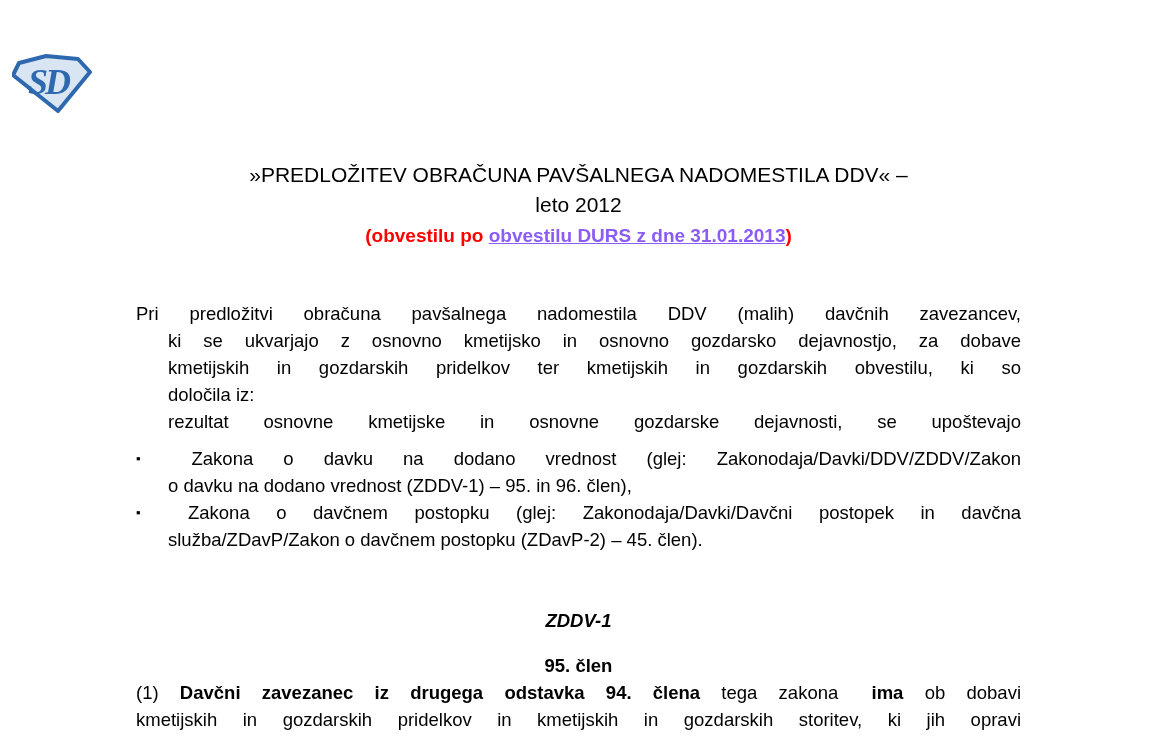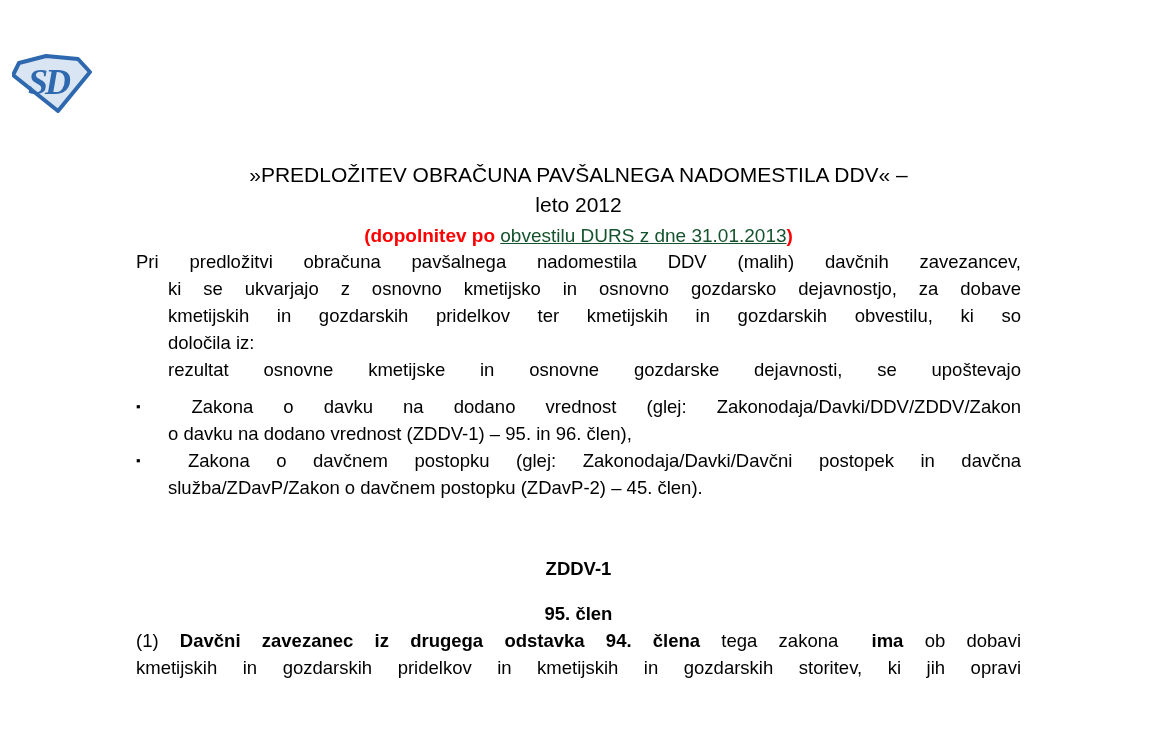--- a/index.html
+++ b/index.html
@@ -38,34 +38,35 @@
     font-weight: normal;
     text-align: center;
   }
   .subtitle {
     margin-top: 4px;
     font-size: 19px;
     line-height: 24px;
     font-weight: bold;
     text-align: center;
   }
-  .para-intro { }
+  .para-intro { margin-top: 52px; }
   .bullet-list { margin-top: 10px; }
   .tline { min-height: 27px; }
   .jl { text-align: justify; text-align-last: justify; }
   .cont { padding-left: 32px; }
   .marker {
     font-size: 13px;
     margin-right: 26px;
     vertical-align: 2px;
   }
   .h-law {
     margin-top: 54px;
     font-weight: bold;
     text-align: center;
+    font-style: italic;
   }
   .h-article {
     margin-top: 18px;
     font-weight: bold;
     text-align: center;
   }
   .h-article-sub {
     font-weight: bold;
     text-align: center;
   }
@@ -80,21 +81,21 @@
     <text x="16" y="41" font-size="36" font-weight="bold" font-style="italic" font-family="Liberation Serif, serif" fill="#2e68ae" letter-spacing="-3">SD</text>
   </svg>
 
   <div class="content">
 
     <div class="title">
       <div>»PREDLOŽITEV OBRAČUNA PAVŠALNEGA NADOMESTILA DDV« –</div>
       <div>leto 2012</div>
     </div>
 
-    <div class="subtitle"><span style="font-weight: bold; color: rgb(255, 0, 0);">(dopolnitev po </span><span style="font-weight: normal; color: #14532d; text-decoration: underline;">obvestilu DURS z dne 31.01.2013</span><span style="font-weight: bold; color: rgb(255, 0, 0);">)</span></div>
+    <div class="subtitle"><span style="font-weight: bold; color: rgb(255, 0, 0);">(obvestilu po </span><span style="font-weight: bold; color: #8b5cf6; text-decoration: underline;">obvestilu DURS z dne 31.01.2013</span><span style="font-weight: bold; color: rgb(255, 0, 0);">)</span></div>
 
     <div class="para-intro">
         <div class="tline jl">Pri predložitvi obračuna pavšalnega nadomestila DDV (malih) davčnih zavezancev,</div>
         <div class="tline jl cont">ki se ukvarjajo z osnovno kmetijsko in osnovno gozdarsko dejavnostjo, za dobave</div>
         <div class="tline jl cont">kmetijskih in gozdarskih pridelkov ter kmetijskih in gozdarskih obvestilu, ki so</div>
         <div class="tline cont">določila iz:</div>
         <div class="tline jl cont">rezultat osnovne kmetijske in osnovne gozdarske dejavnosti, se upoštevajo</div>
       </div>
 
     <div class="bullet-list">

